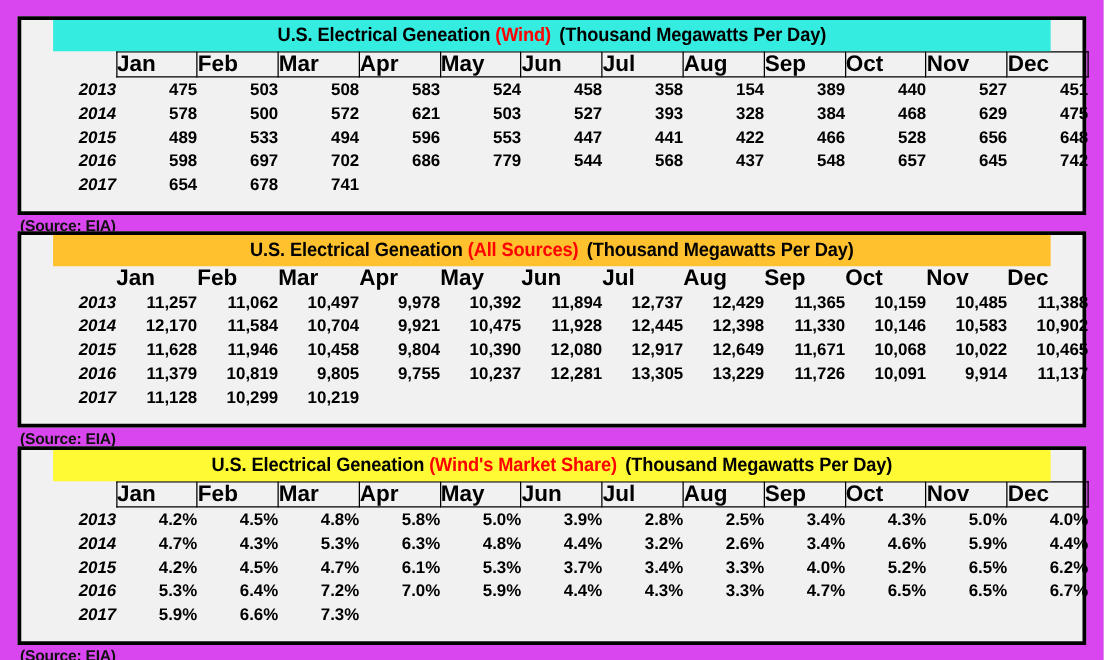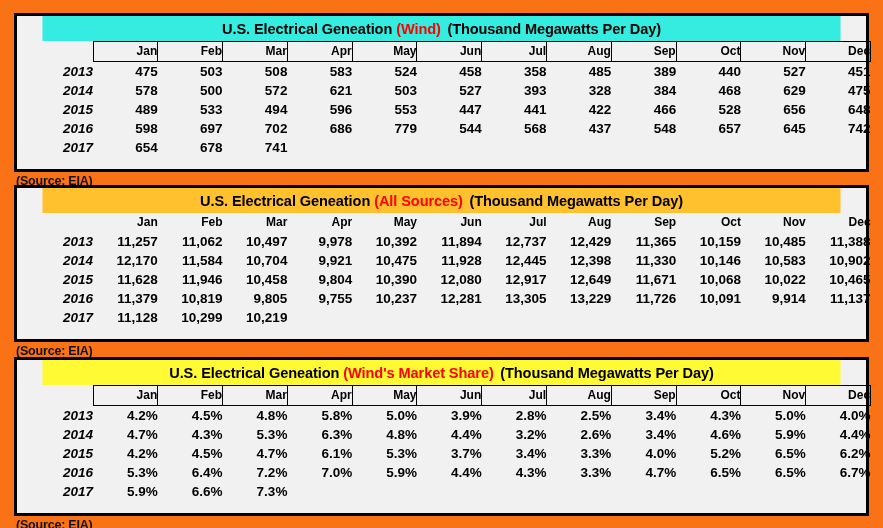--- a/index.html
+++ b/index.html
@@ -10,21 +10,21 @@
   body {
     width: 883px;
     height: 528px;
     font-family: "Liberation Sans", sans-serif;
     overflow: hidden;
   }
   .page {
     position: relative;
     width: 883px;
     height: 528px;
-    background: #f97316;
+    background: #d946ef;
     box-sizing: border-box;
   }
 
   .table-block {
     position: absolute;
     left: 14px;
     width: 855px;
   }
   #block-0 { top: 13px; }
   #block-1 { top: 185px; }
@@ -67,23 +67,23 @@
     height: 19px;
     line-height: 19px;
     box-sizing: border-box;
   }
 
   
   col.c-year { width: 76px; }
   col.c-mon  { width: 64.8px; }
 
   th.mon {
-    text-align: right;
+    text-align: left;
     font-weight: bold;
-    font-size: 12px;
+    font-size: 18px;
   }
   .ruled th.mon {
     border: 1px solid #000;
     border-top: 1px solid #000;
     border-bottom: 1px solid #000;
   }
   .ruled th.corner {
     border: none;
   }
   th.corner { background: transparent; }
@@ -154,21 +154,21 @@
           <tbody>
             <tr>
               <td class="year">2013</td>
               <td class="val">475</td>
               <td class="val">503</td>
               <td class="val">508</td>
               <td class="val">583</td>
               <td class="val">524</td>
               <td class="val">458</td>
               <td class="val">358</td>
-              <td class="val">485</td>
+              <td class="val">154</td>
               <td class="val">389</td>
               <td class="val">440</td>
               <td class="val">527</td>
               <td class="val">451</td>
             </tr>
             <tr>
               <td class="year">2014</td>
               <td class="val">578</td>
               <td class="val">500</td>
               <td class="val">572</td>

